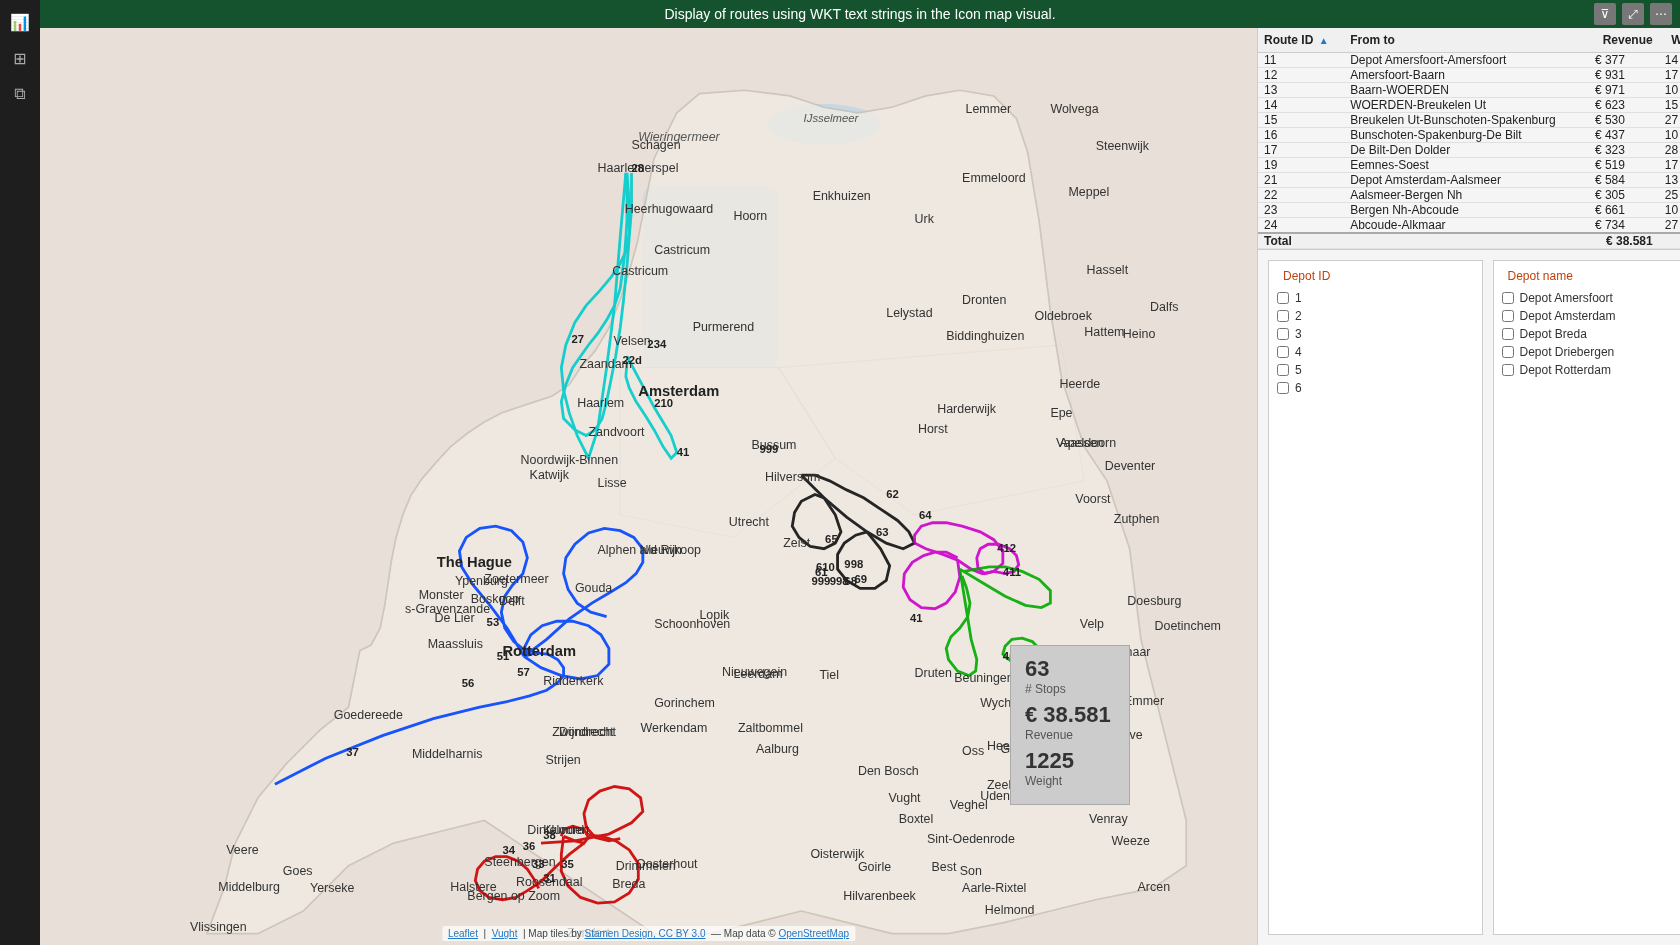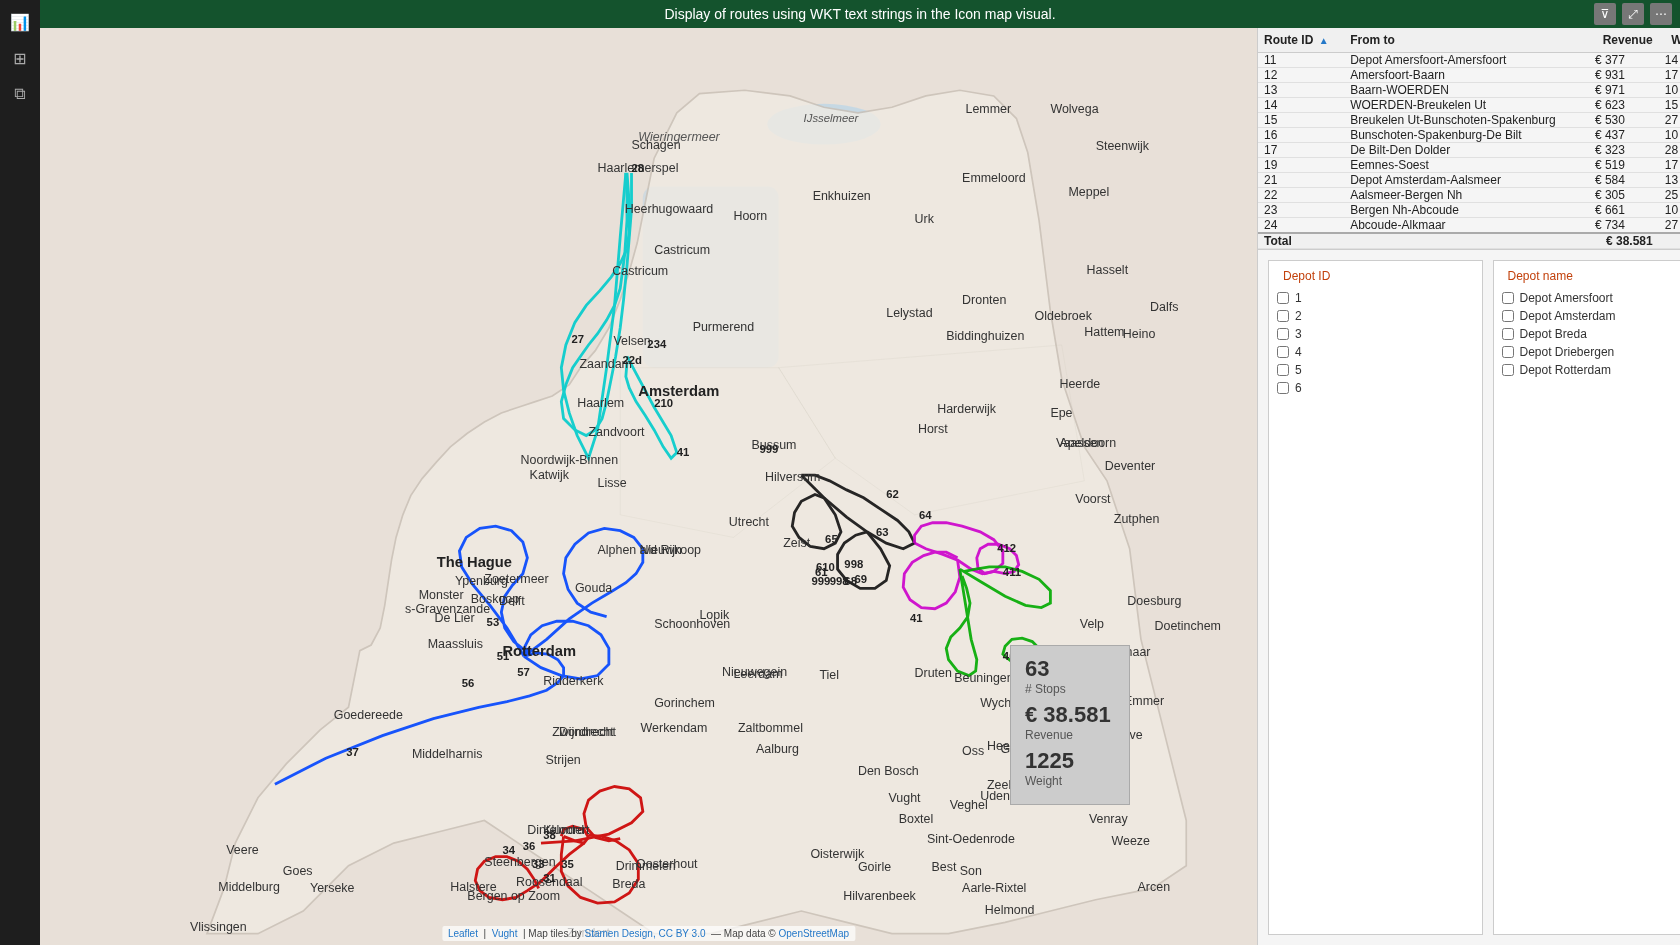--- a/index.html
+++ b/index.html
@@ -103,21 +103,21 @@
       bottom: 4px;
       left: 50%;
       transform: translateX(-50%);
       font-size: 10px;
       color: #444;
       background: rgba(255,255,255,0.7);
       padding: 2px 6px;
       border-radius: 2px;
       white-space: nowrap;
     }
-    .map-attribution span { color: #2478c8; }
+    .map-attribution span { color: #2478c8; text-decoration: underline; }
 
     
     .tooltip-box {
       position: absolute;
       bottom: 140px;
       left: 970px;
       background: #ccc;
       border: 1px solid #aaa;
       padding: 10px 14px;
       font-size: 13px;

